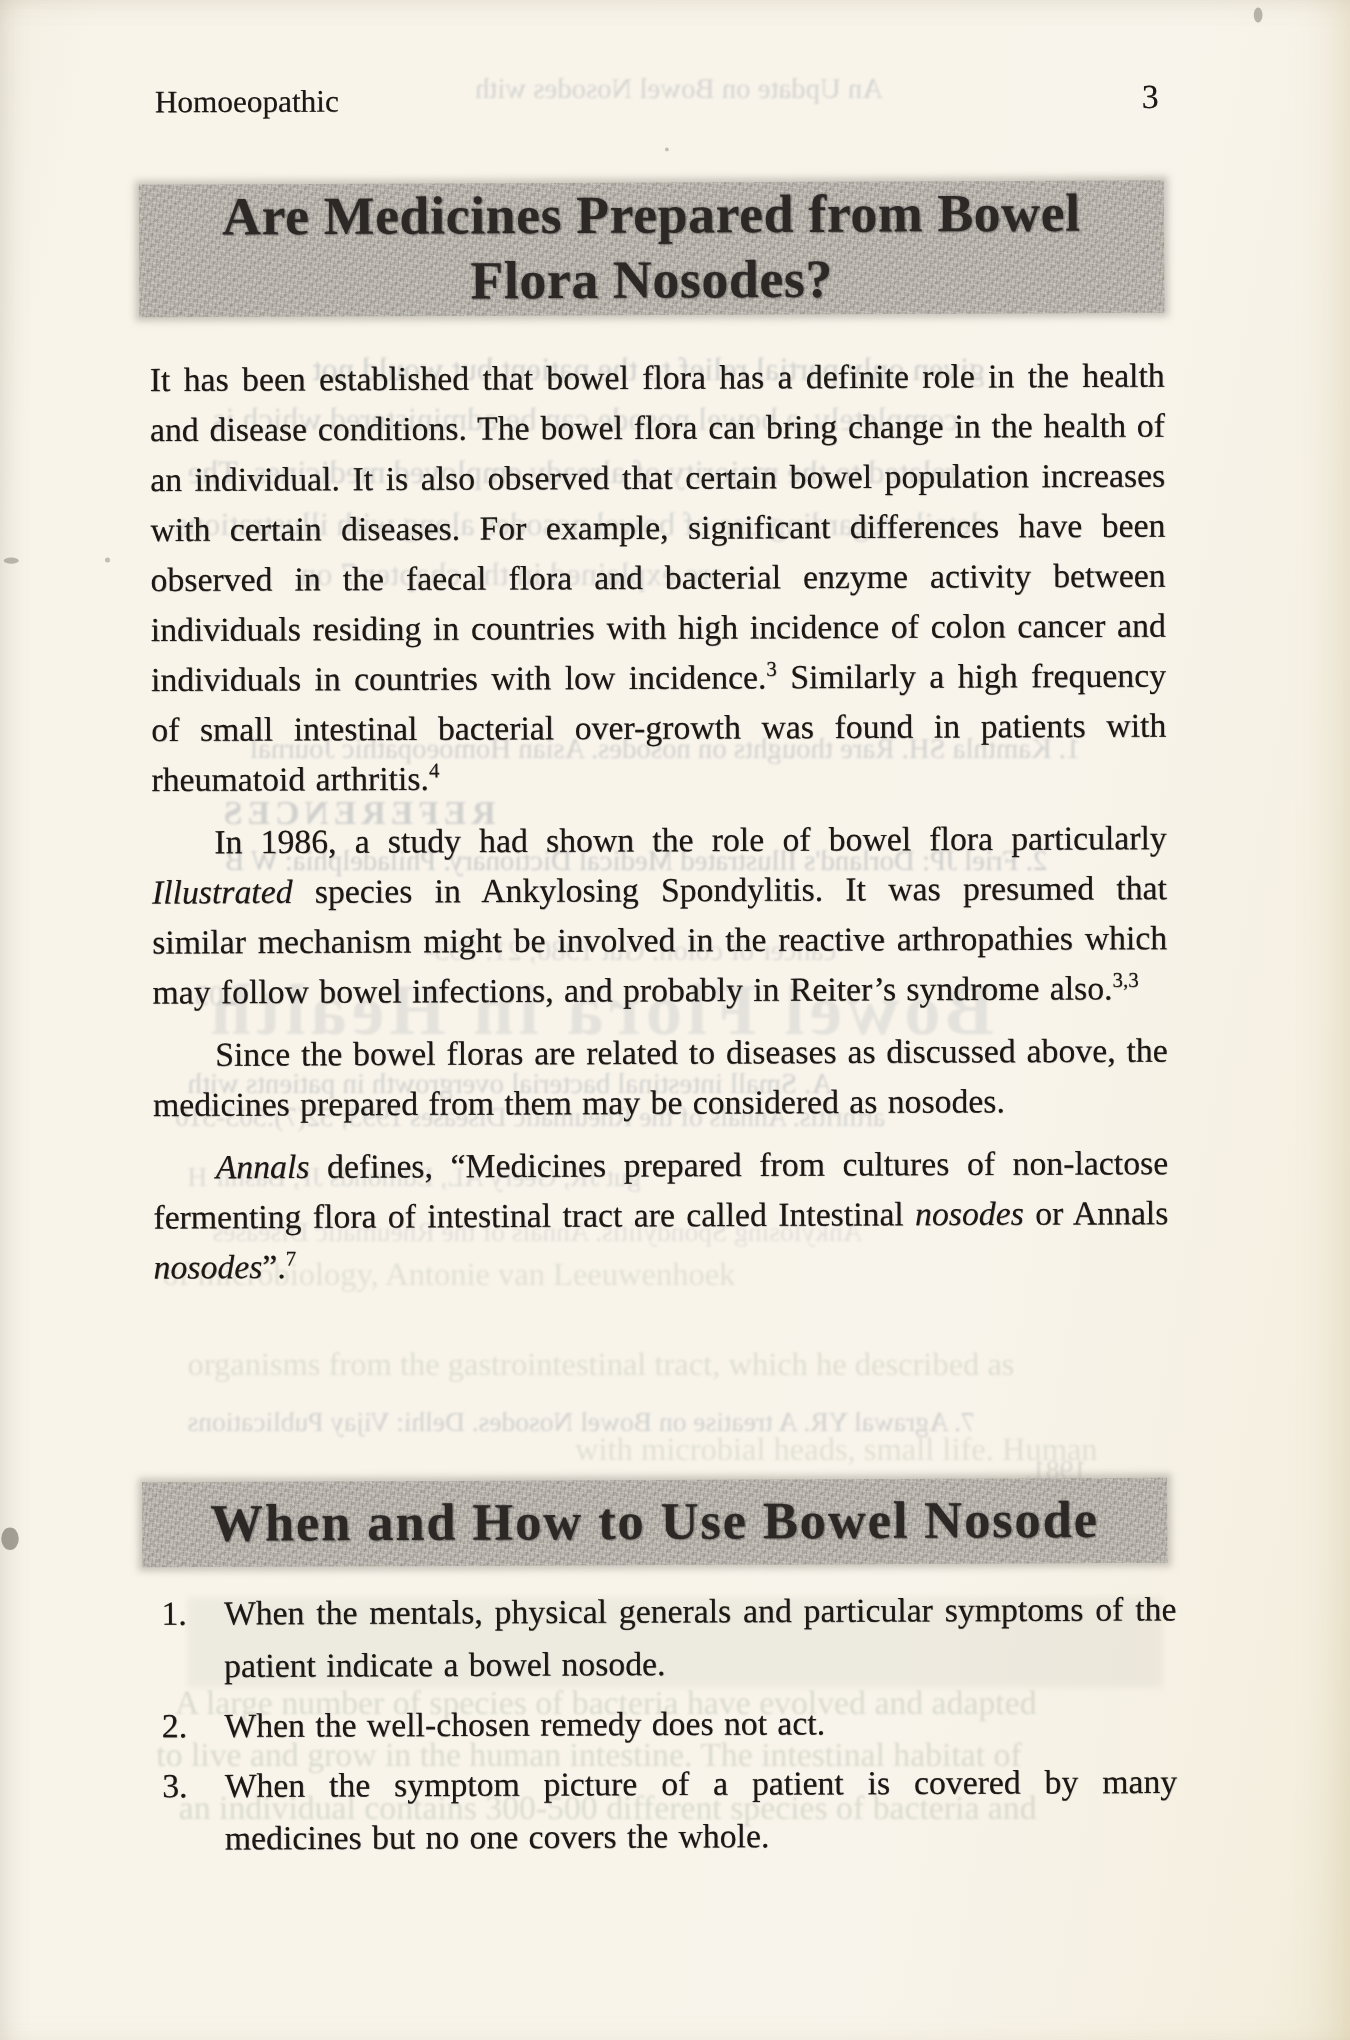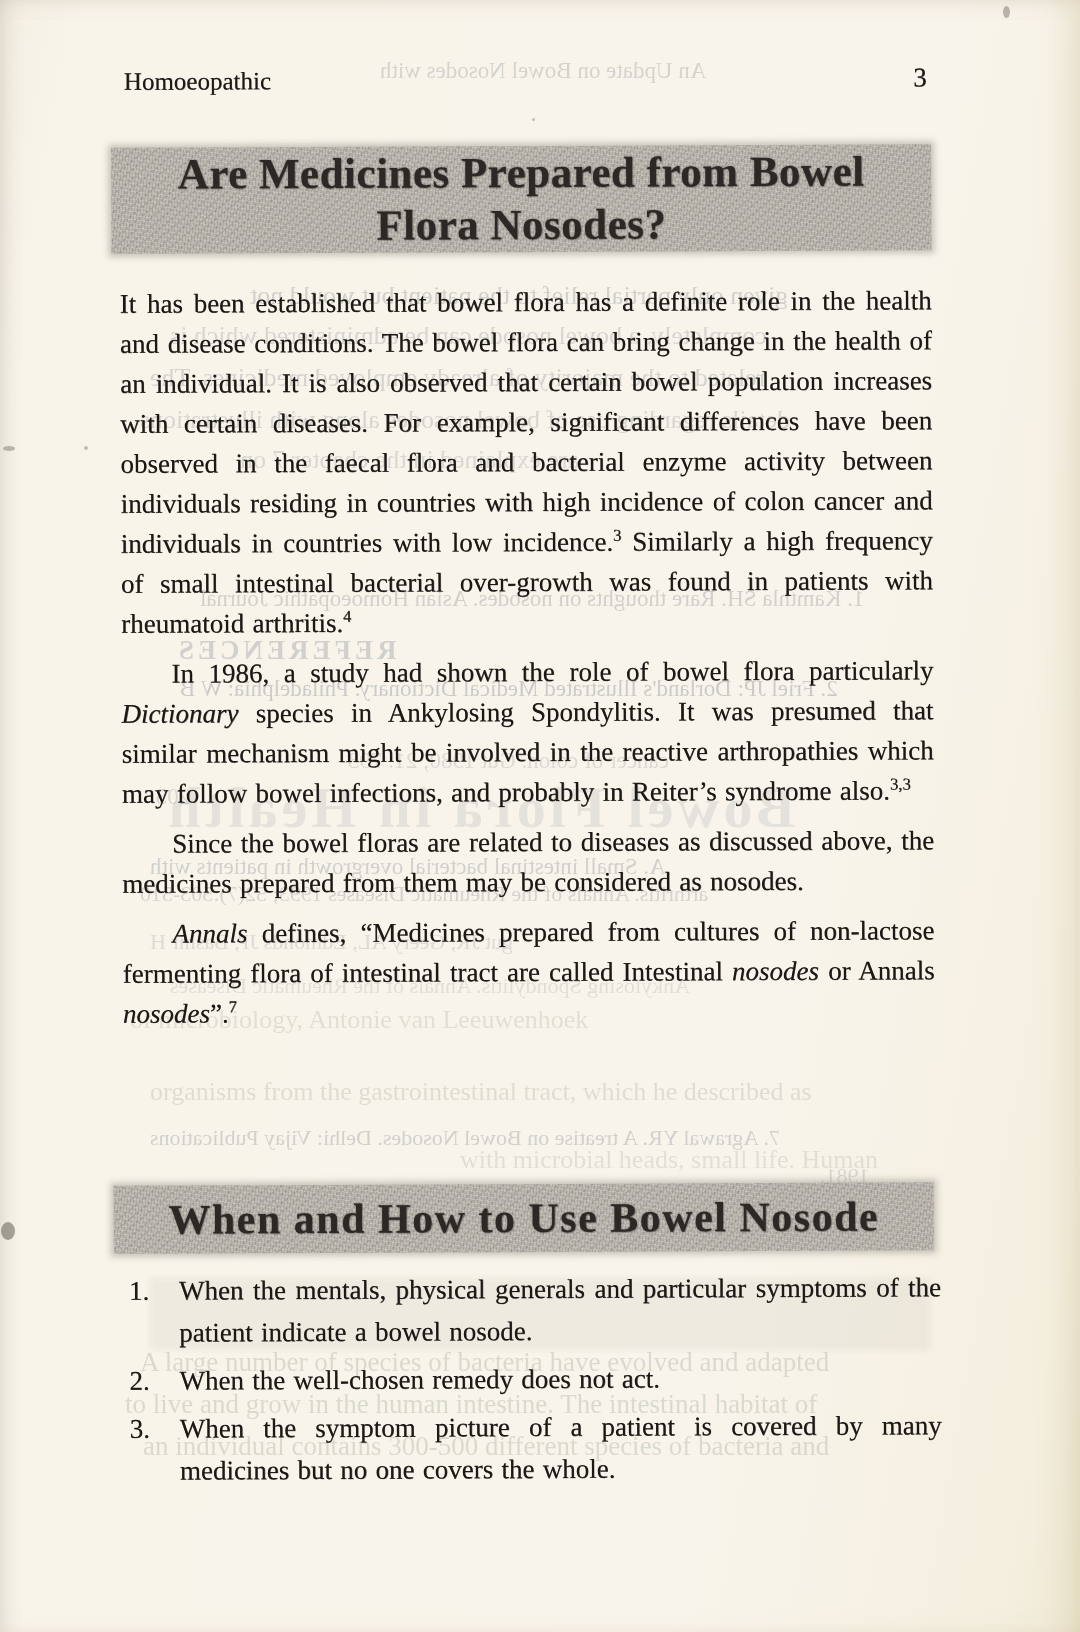--- a/index.html
+++ b/index.html
@@ -113,21 +113,21 @@
     <span>Homoeopathic</span>
     <span class="pg-num">3</span>
   </div>
 
   <div class="hbox hbox1">
     <span>Are Medicines Prepared from Bowel Flora Nosodes?</span>
   </div>
 
   <div class="body-text">
     <p><span>It has been established that bowel flora has a definite role in the health and disease conditions. The bowel flora can bring change in the health of an individual. It is also observed that certain bowel population increases with certain diseases. For example, significant differences have been observed in the faecal flora and bacterial enzyme activity between individuals residing in countries with high incidence of colon cancer and individuals in countries with low incidence.</span><sup>3</sup><span> Similarly a high frequency of small intestinal bacterial over-growth was found in patients with rheumatoid arthritis.</span><sup>4</sup></p>
-    <p class="indent"><span>In 1986, a study had shown the role of bowel flora particularly </span><i>Dictionary</i><span> species in Ankylosing Spondylitis. It was presumed that similar mechanism might be involved in the reactive arthropathies which may follow bowel infections, and probably in Reiter’s syndrome also.</span><sup>3,3</sup></p>
+    <p class="indent"><span>In 1986, a study had shown the role of bowel flora particularly </span><i>Illustrated</i><span> species in Ankylosing Spondylitis. It was presumed that similar mechanism might be involved in the reactive arthropathies which may follow bowel infections, and probably in Reiter’s syndrome also.</span><sup>3,3</sup></p>
     <p class="indent"><span>Since the bowel floras are related to diseases as discussed above, the medicines prepared from them may be considered as nosodes.</span></p>
     <p class="indent"><i>Annals</i><span> defines, “Medicines prepared from cultures of non-lactose fermenting flora of intestinal tract are called Intestinal </span><i>nosodes</i><span> or Annals </span><i>nosodes</i><span>”.</span><sup>7</sup></p>
   </div>
 
   <div class="hbox hbox2">
     <span>When and How to Use Bowel Nosode</span>
   </div>
 
   <ol class="nlist">
     <li>

